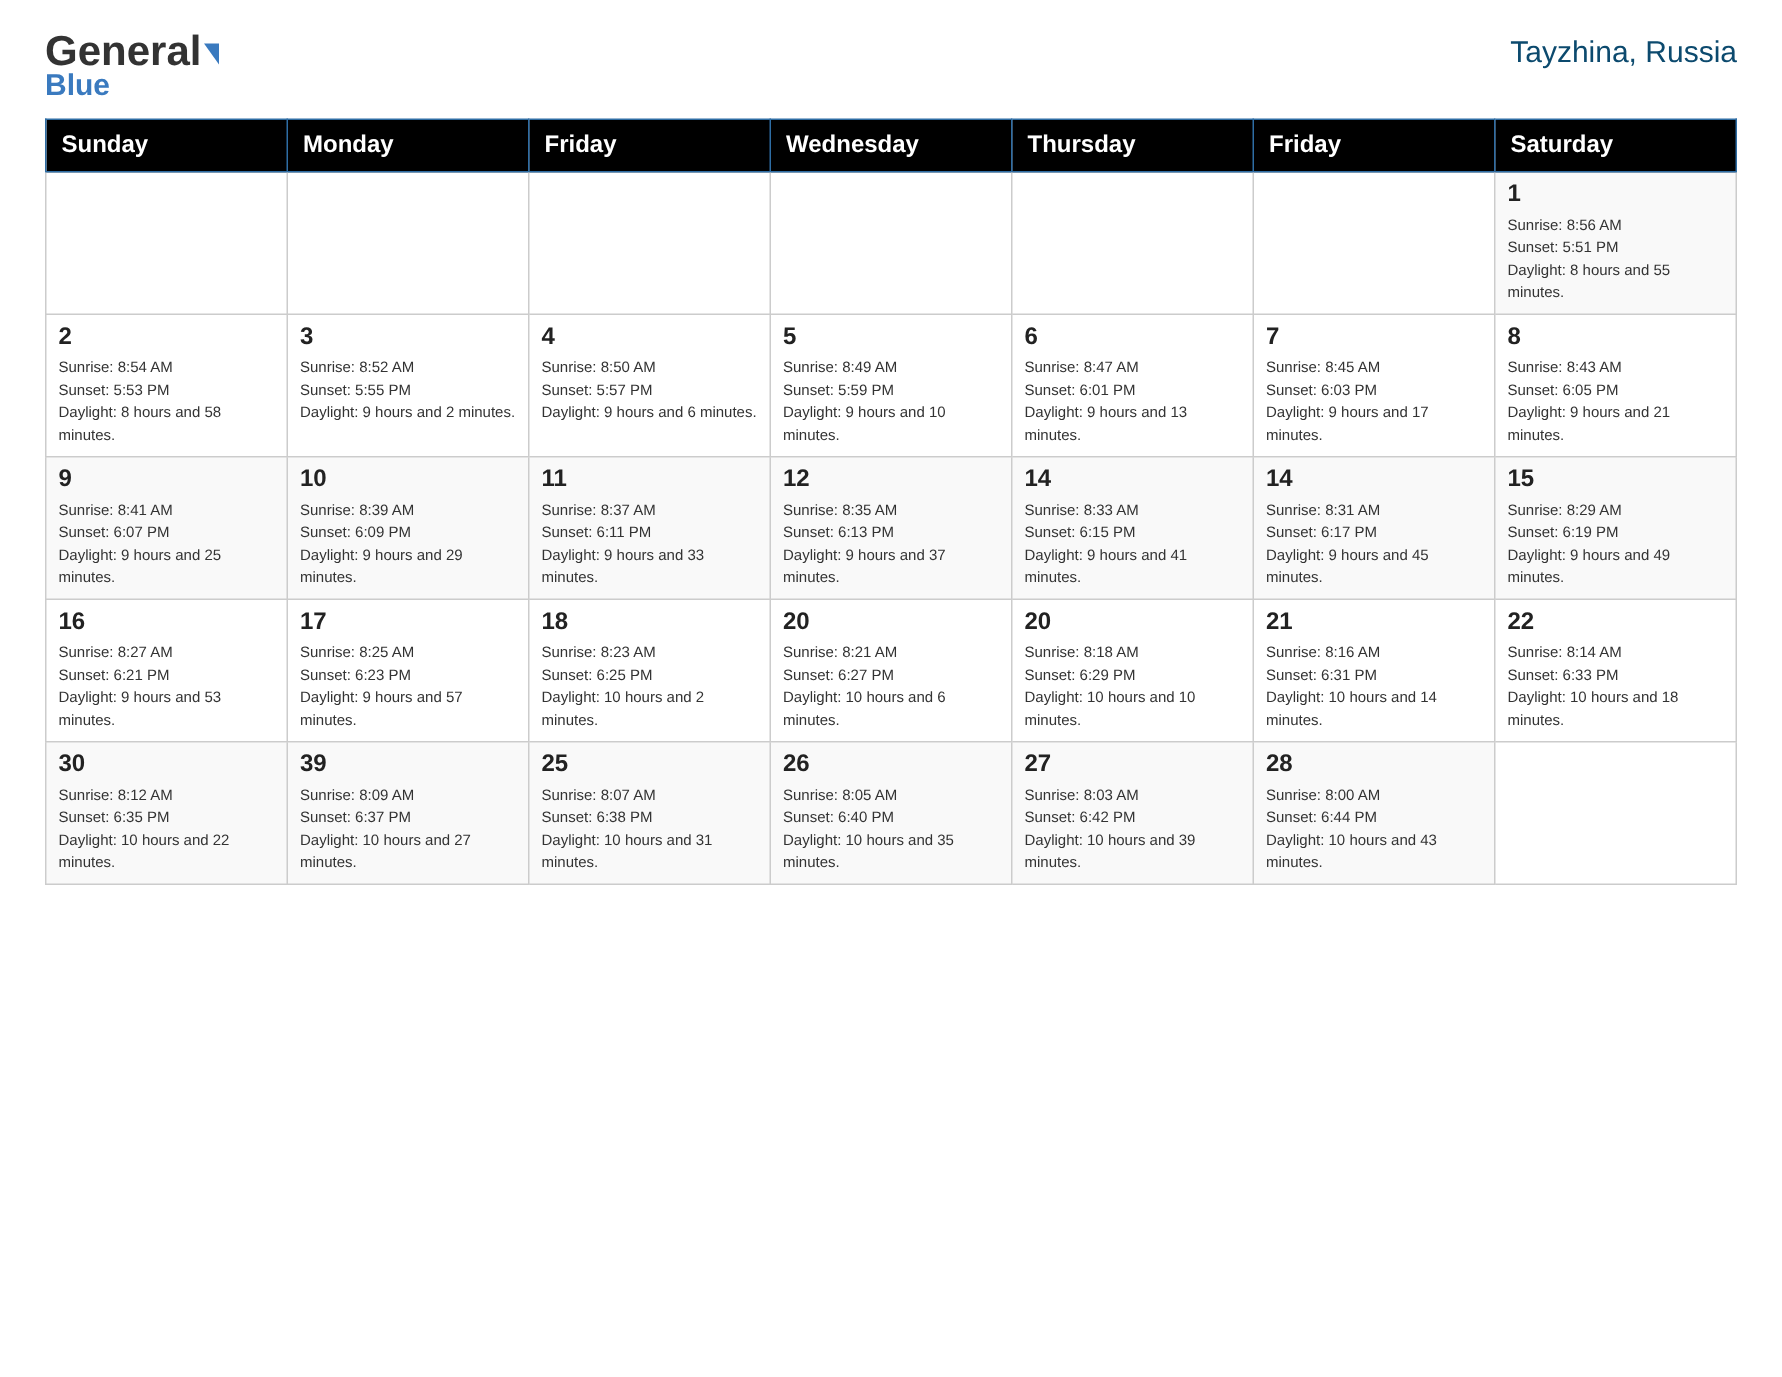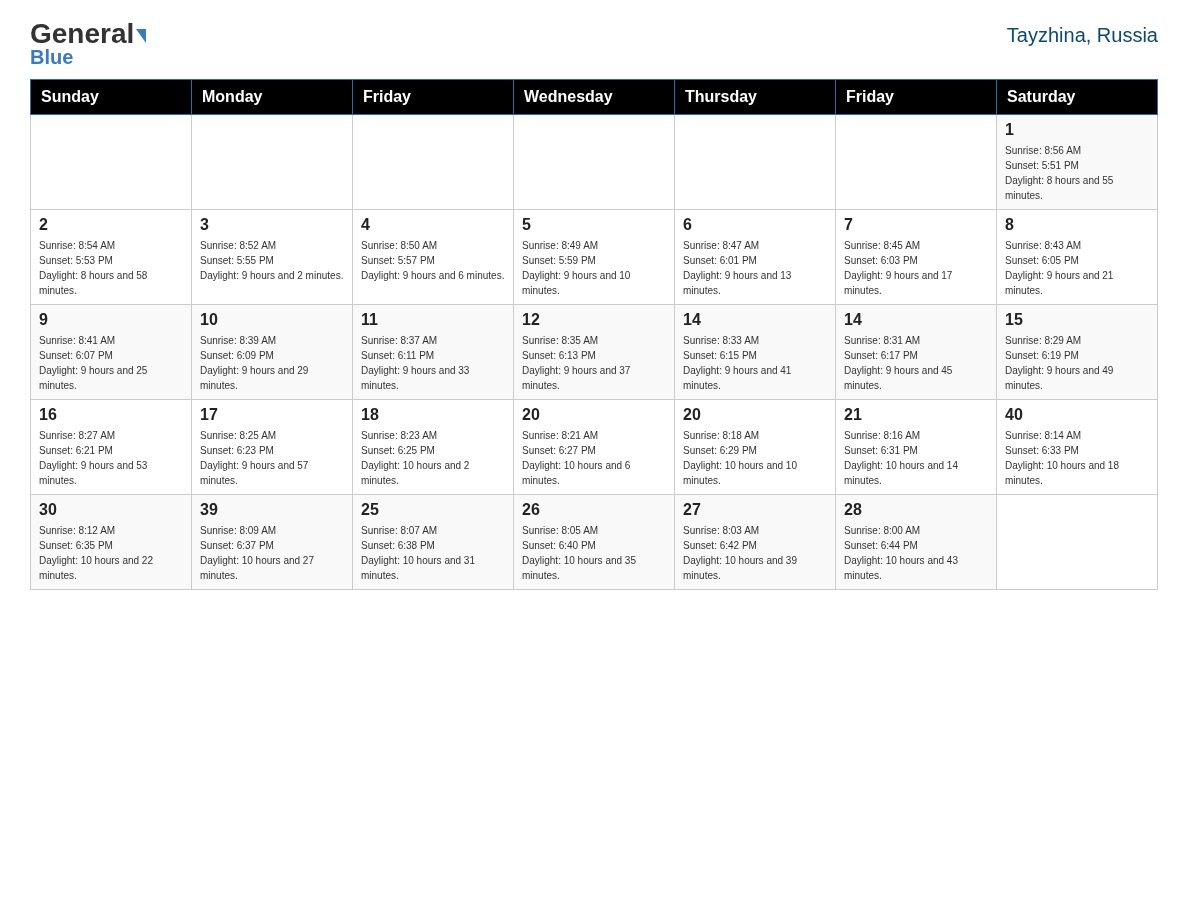--- a/index.html
+++ b/index.html
@@ -222,21 +222,21 @@
         </td>
         <td>
           <span class="day-number">20</span>
           <div class="day-info">Sunrise: 8:18 AM<br>Sunset: 6:29 PM<br>Daylight: 10 hours and 10 minutes.</div>
         </td>
         <td>
           <span class="day-number">21</span>
           <div class="day-info">Sunrise: 8:16 AM<br>Sunset: 6:31 PM<br>Daylight: 10 hours and 14 minutes.</div>
         </td>
         <td>
-          <span class="day-number">40</span>
+          <span class="day-number">22</span>
           <div class="day-info">Sunrise: 8:14 AM<br>Sunset: 6:33 PM<br>Daylight: 10 hours and 18 minutes.</div>
         </td>
       </tr>
       <tr>
         <td>
           <span class="day-number">30</span>
           <div class="day-info">Sunrise: 8:12 AM<br>Sunset: 6:35 PM<br>Daylight: 10 hours and 22 minutes.</div>
         </td>
         <td>
           <span class="day-number">39</span>

